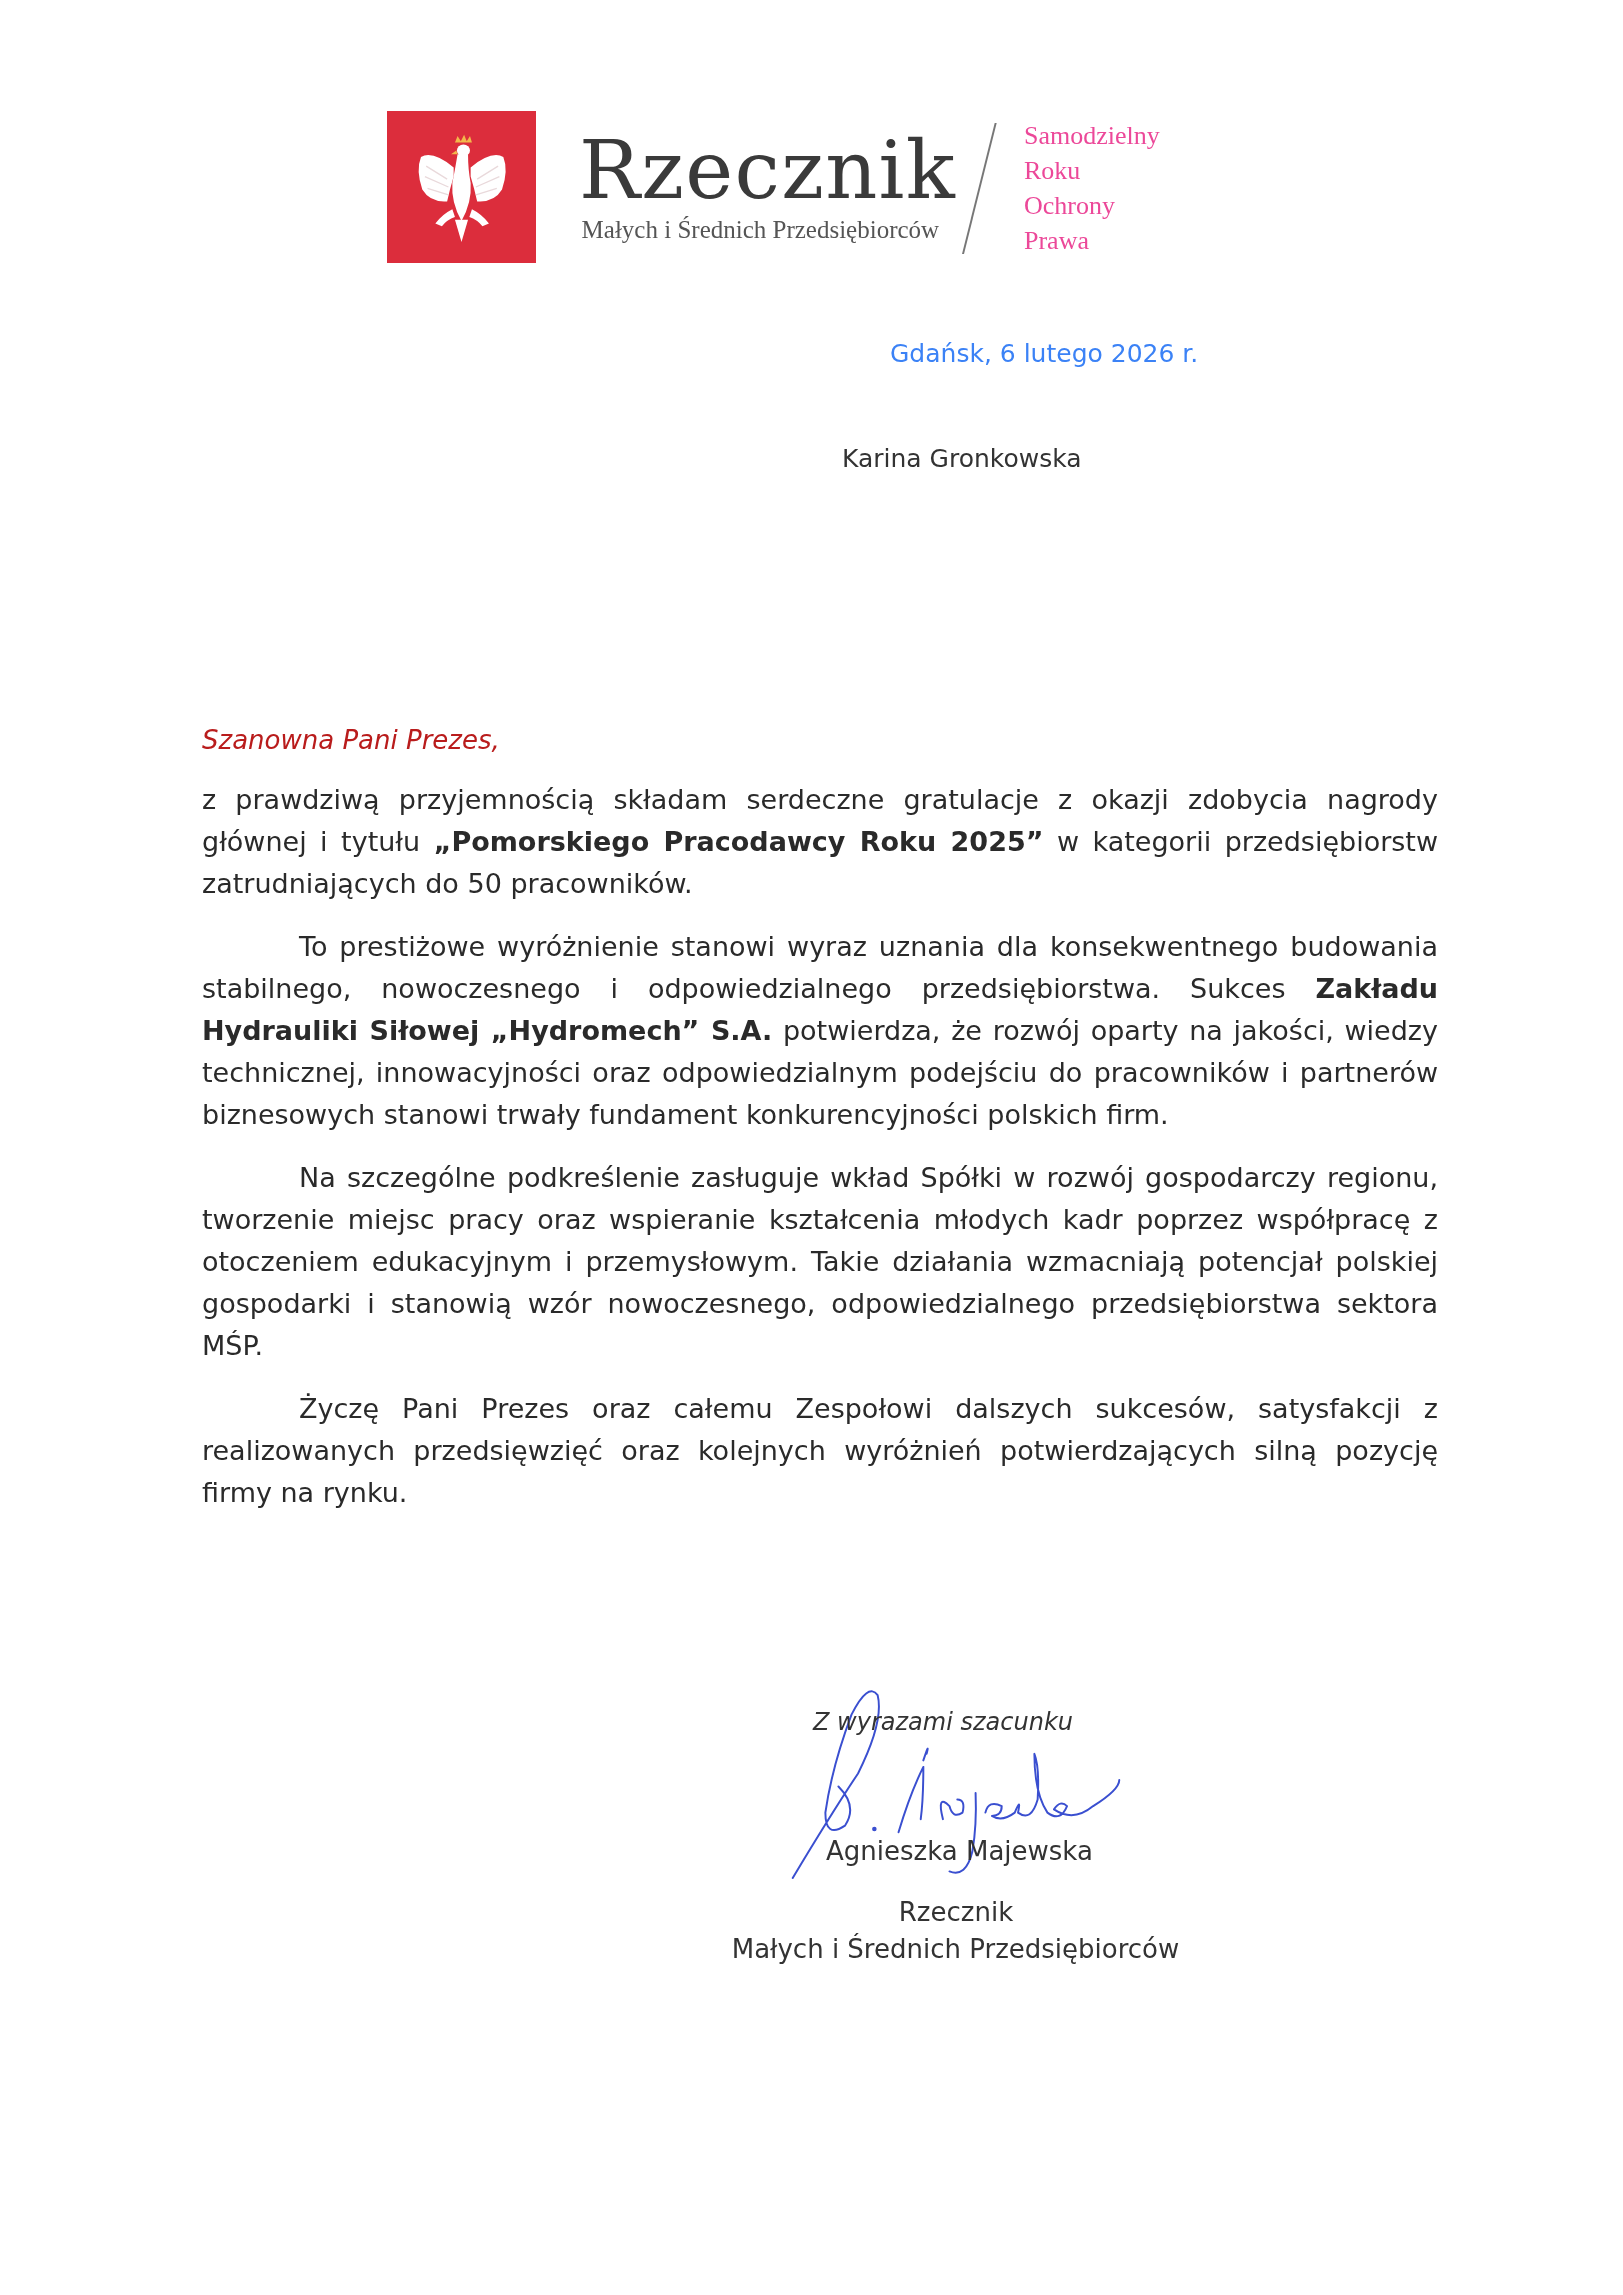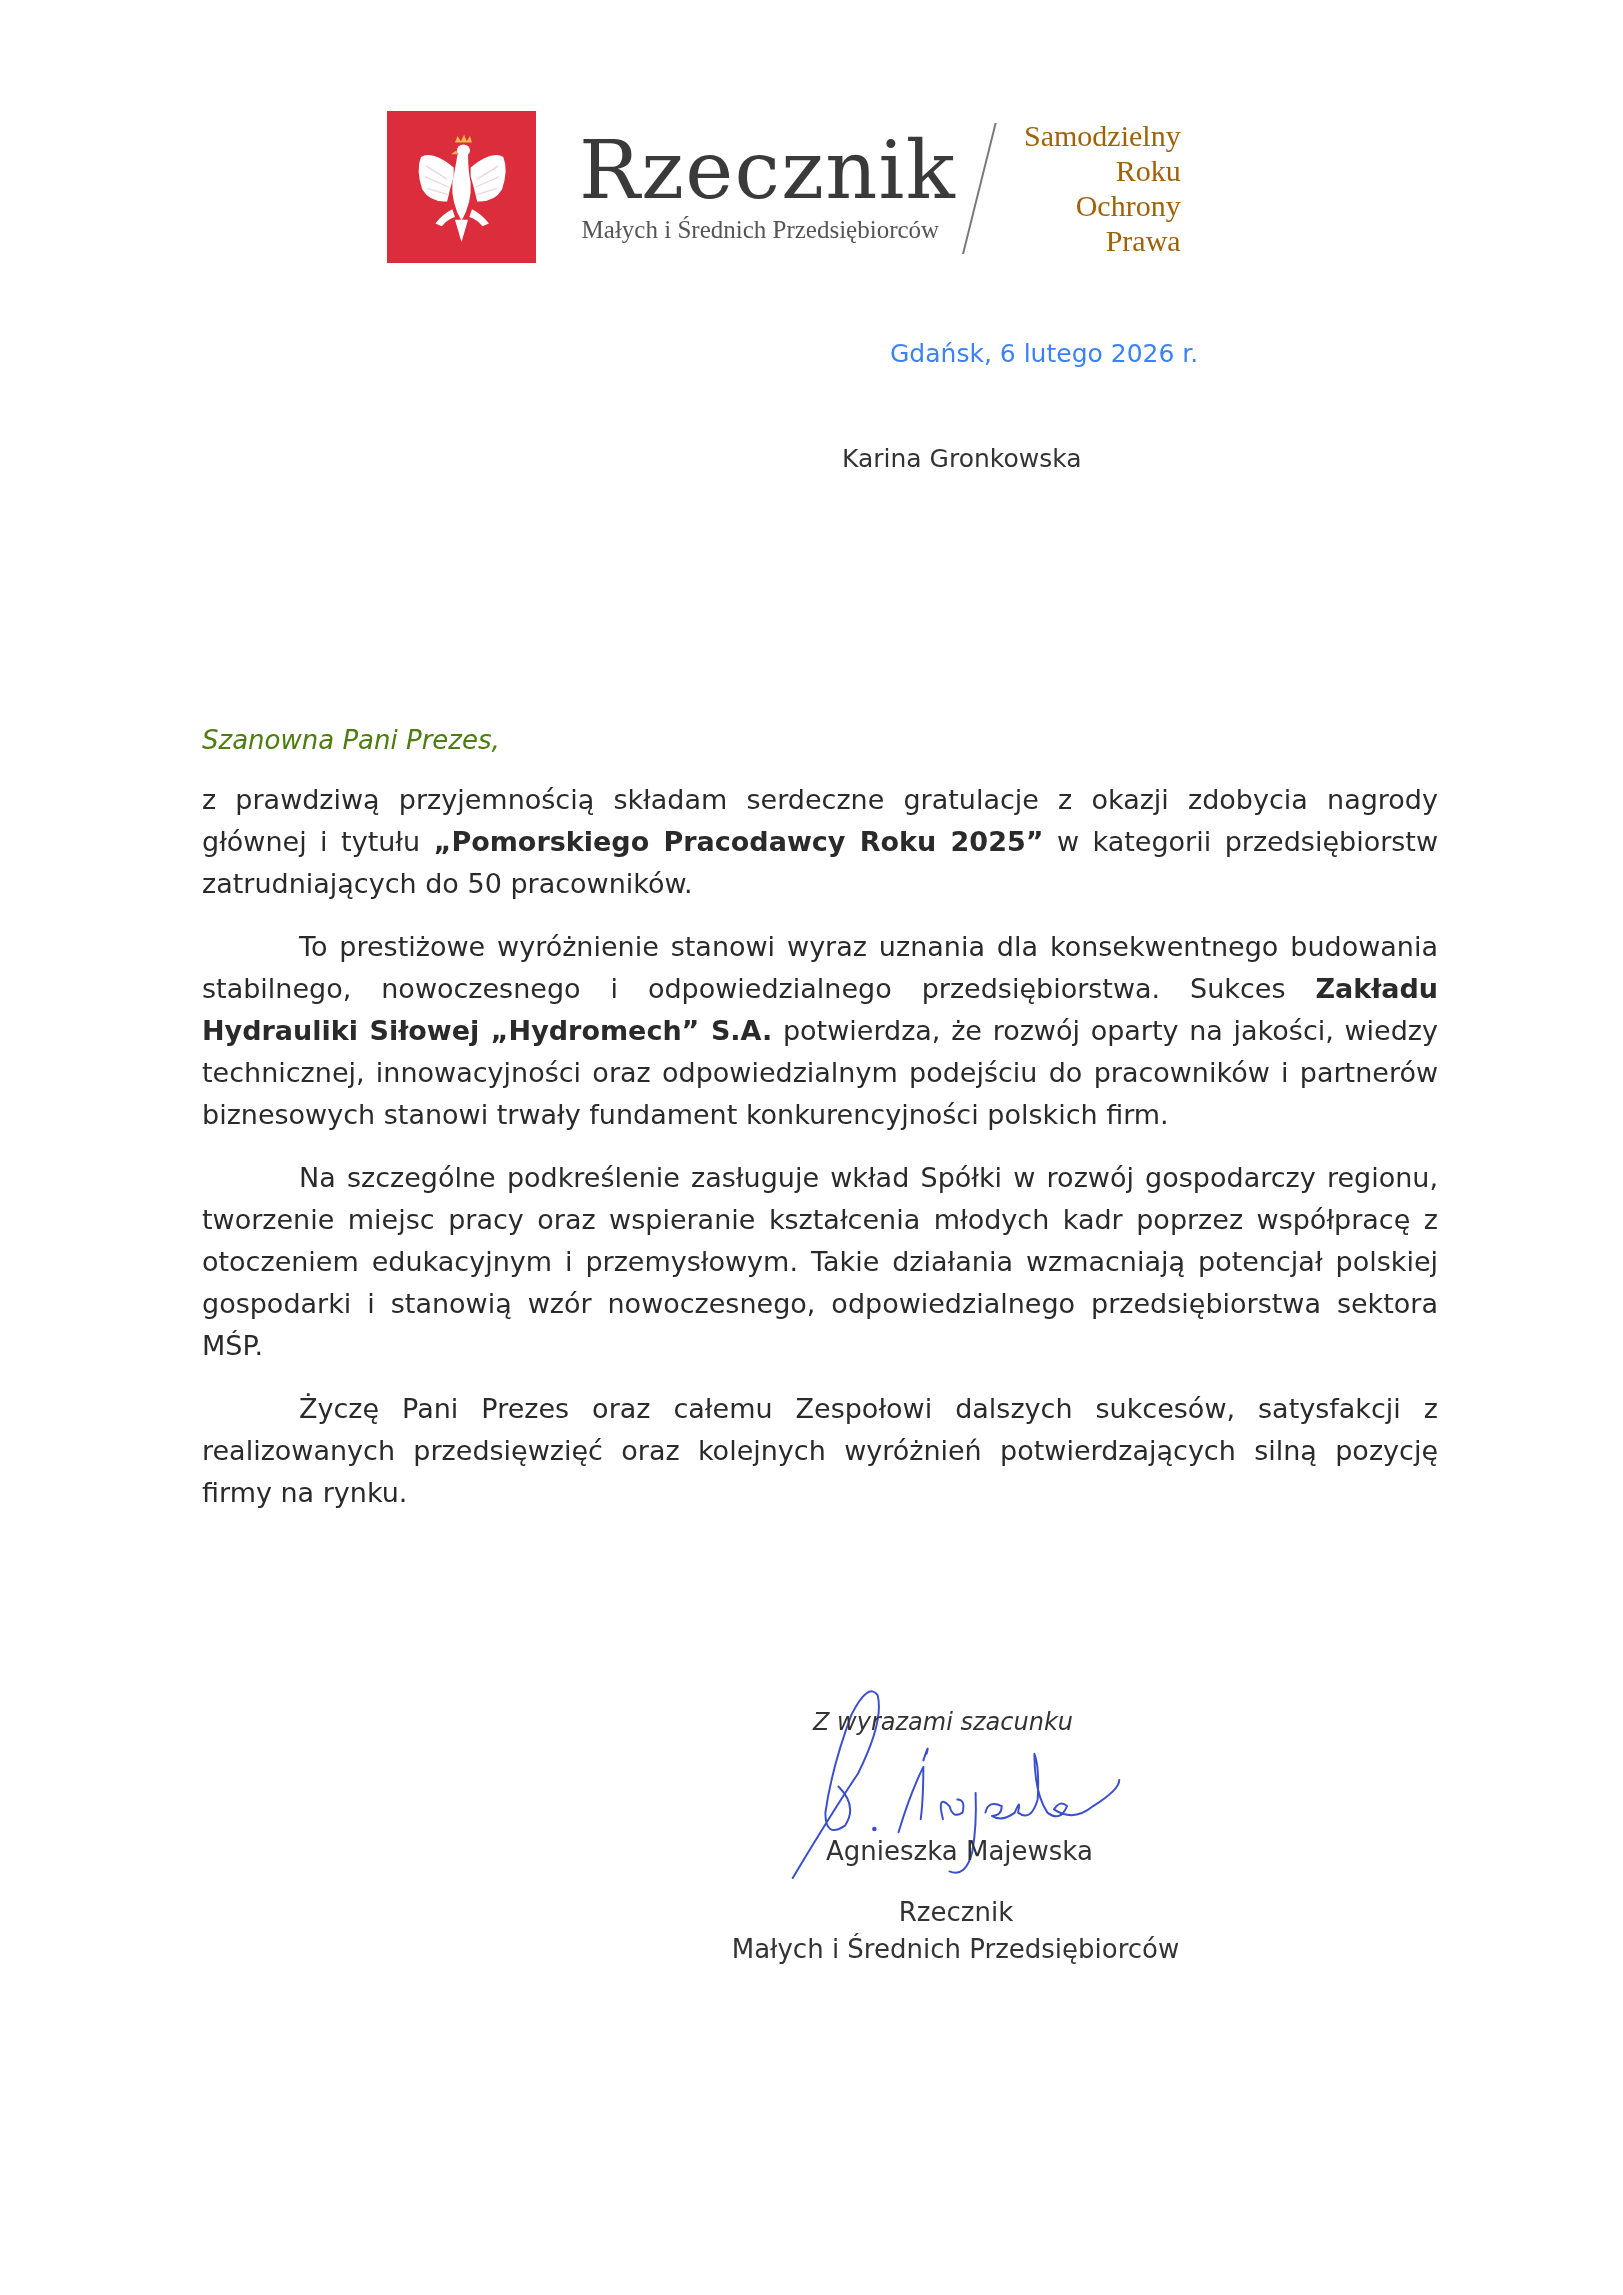--- a/index.html
+++ b/index.html
@@ -11,31 +11,31 @@
             background: #dc2d3c; }
   .emblem svg { position: absolute; left: 0; top: 0; width: 100%; height: 100%; }
   .brand { position: absolute; left: 579px; top: 130px; }
   .brand-title { font-family: "DejaVu Serif", serif; font-size: 81px; line-height: 1;
                  color: #3a3a3a; letter-spacing: 1.3px; }
   .brand-sub { font-family: "Liberation Serif", serif; font-size: 25px; color: #555;
                margin-top: 5.2px; margin-left: 2.6px; }
   .slash { position: absolute; left: 962px; top: 123px; width: 2px; height: 131px;
            background: #777; transform: skewX(-14deg); transform-origin: bottom; }
   .org { position: absolute; left: 1024px; top: 118px; font-family: "Liberation Serif", serif;
-         font-size: 30px; line-height: 35px; color: #a16207; text-align: right; }
+         font-size: 26px; line-height: 35px; color: #ec4899; }
   .org div { white-space: nowrap; }
 
   
   .date { position: absolute; left: 890px; top: 339px; font-size: 25px; color: #3b82f6; text-align: center; }
   .address { position: absolute; left: 842px; top: 440px; font-size: 25px; line-height: 38px; color: #333; }
   .address div { white-space: nowrap; }
 
   
   .salutation { position: absolute; left: 202px; top: 725px; font-size: 26px; font-style: italic;
-                color: #4d7c0f; }
+                color: #b91c1c; }
   .body { position: absolute; left: 202px; top: 779px; width: 1236px; font-size: 27px;
           line-height: 42px; color: #2a2a2a; text-align: justify; }
   .body p { margin: 0 0 21px 0; }
   .body p.indent { text-indent: 97px; }
   .body b { font-weight: bold; }
 
   
   .closing { position: absolute; left: 813px; top: 1708px; font-size: 24px; font-style: italic; color: #333; }
   .signer { position: absolute; left: 826px; top: 1836px; font-size: 26px; color: #333; }
   .role1 { position: absolute; left: 789px; top: 1897px; width: 334px; text-align: center; font-size: 26px; color: #333; }

